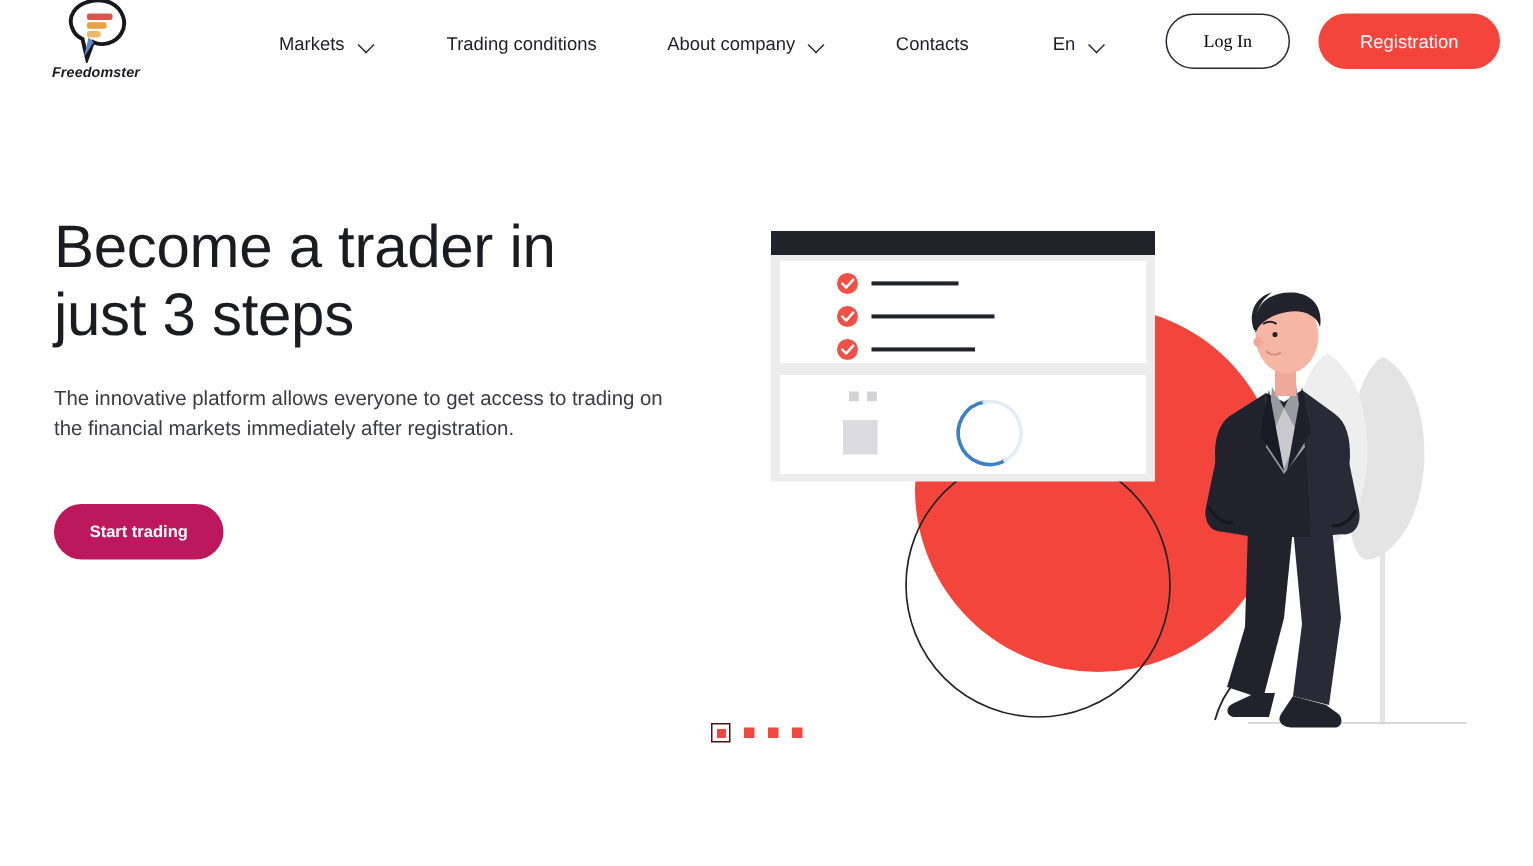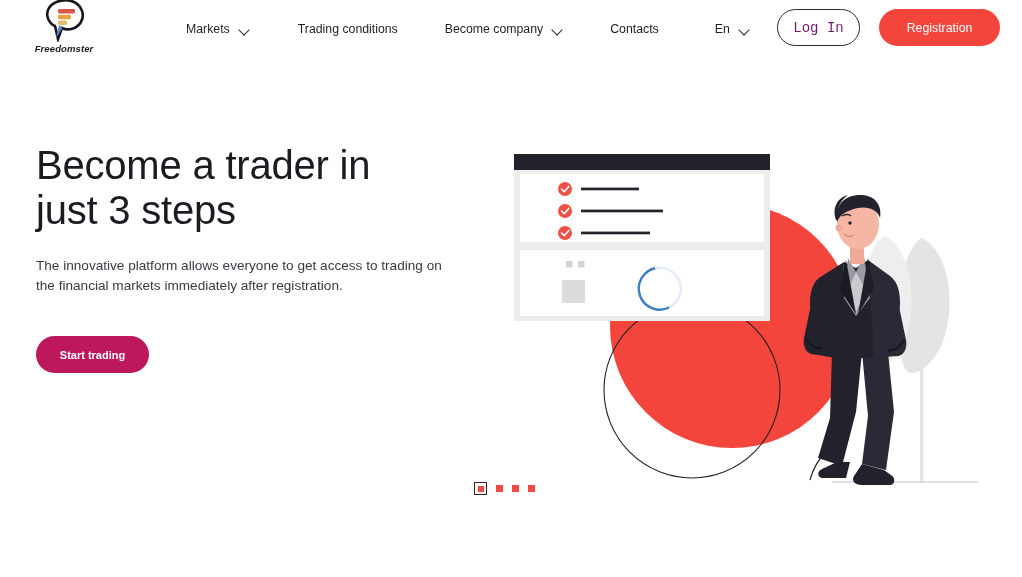--- a/index.html
+++ b/index.html
@@ -100,23 +100,23 @@
     display: flex;
     align-items: center;
     gap: 19px;
   }
   .btn-login {
     width: 83px;
     height: 37px;
     border-radius: 19px;
     border: 1.3px solid #2b2b33;
     background: #ffffff;
-    color: #701a75;
-    font-size: 14px;
-    font-family: Liberation Mono, monospace;
+    color: #000000;
+    font-size: 12px;
+    font-family: Liberation Serif, serif;
     cursor: pointer;
     display: flex;
     align-items: center;
     justify-content: center;
   }
   .btn-register {
     width: 121px;
     height: 37px;
     border-radius: 19px;
     border: none;
@@ -228,21 +228,21 @@
       <div class="nav-item nav-gap-1">
         <span>Markets</span>
         <span class="chev"></span>
       </div>
 
       <div class="nav-item nav-gap-2">
         <span>Trading conditions</span>
       </div>
 
       <div class="nav-item nav-gap-3">
-        <span>Become company</span>
+        <span>About company</span>
         <span class="chev"></span>
       </div>
 
       <div class="nav-item nav-gap-4">
         <span>Contacts</span>
       </div>
 
       <div class="nav-item">
         <span>En</span>
         <span class="chev"></span>

